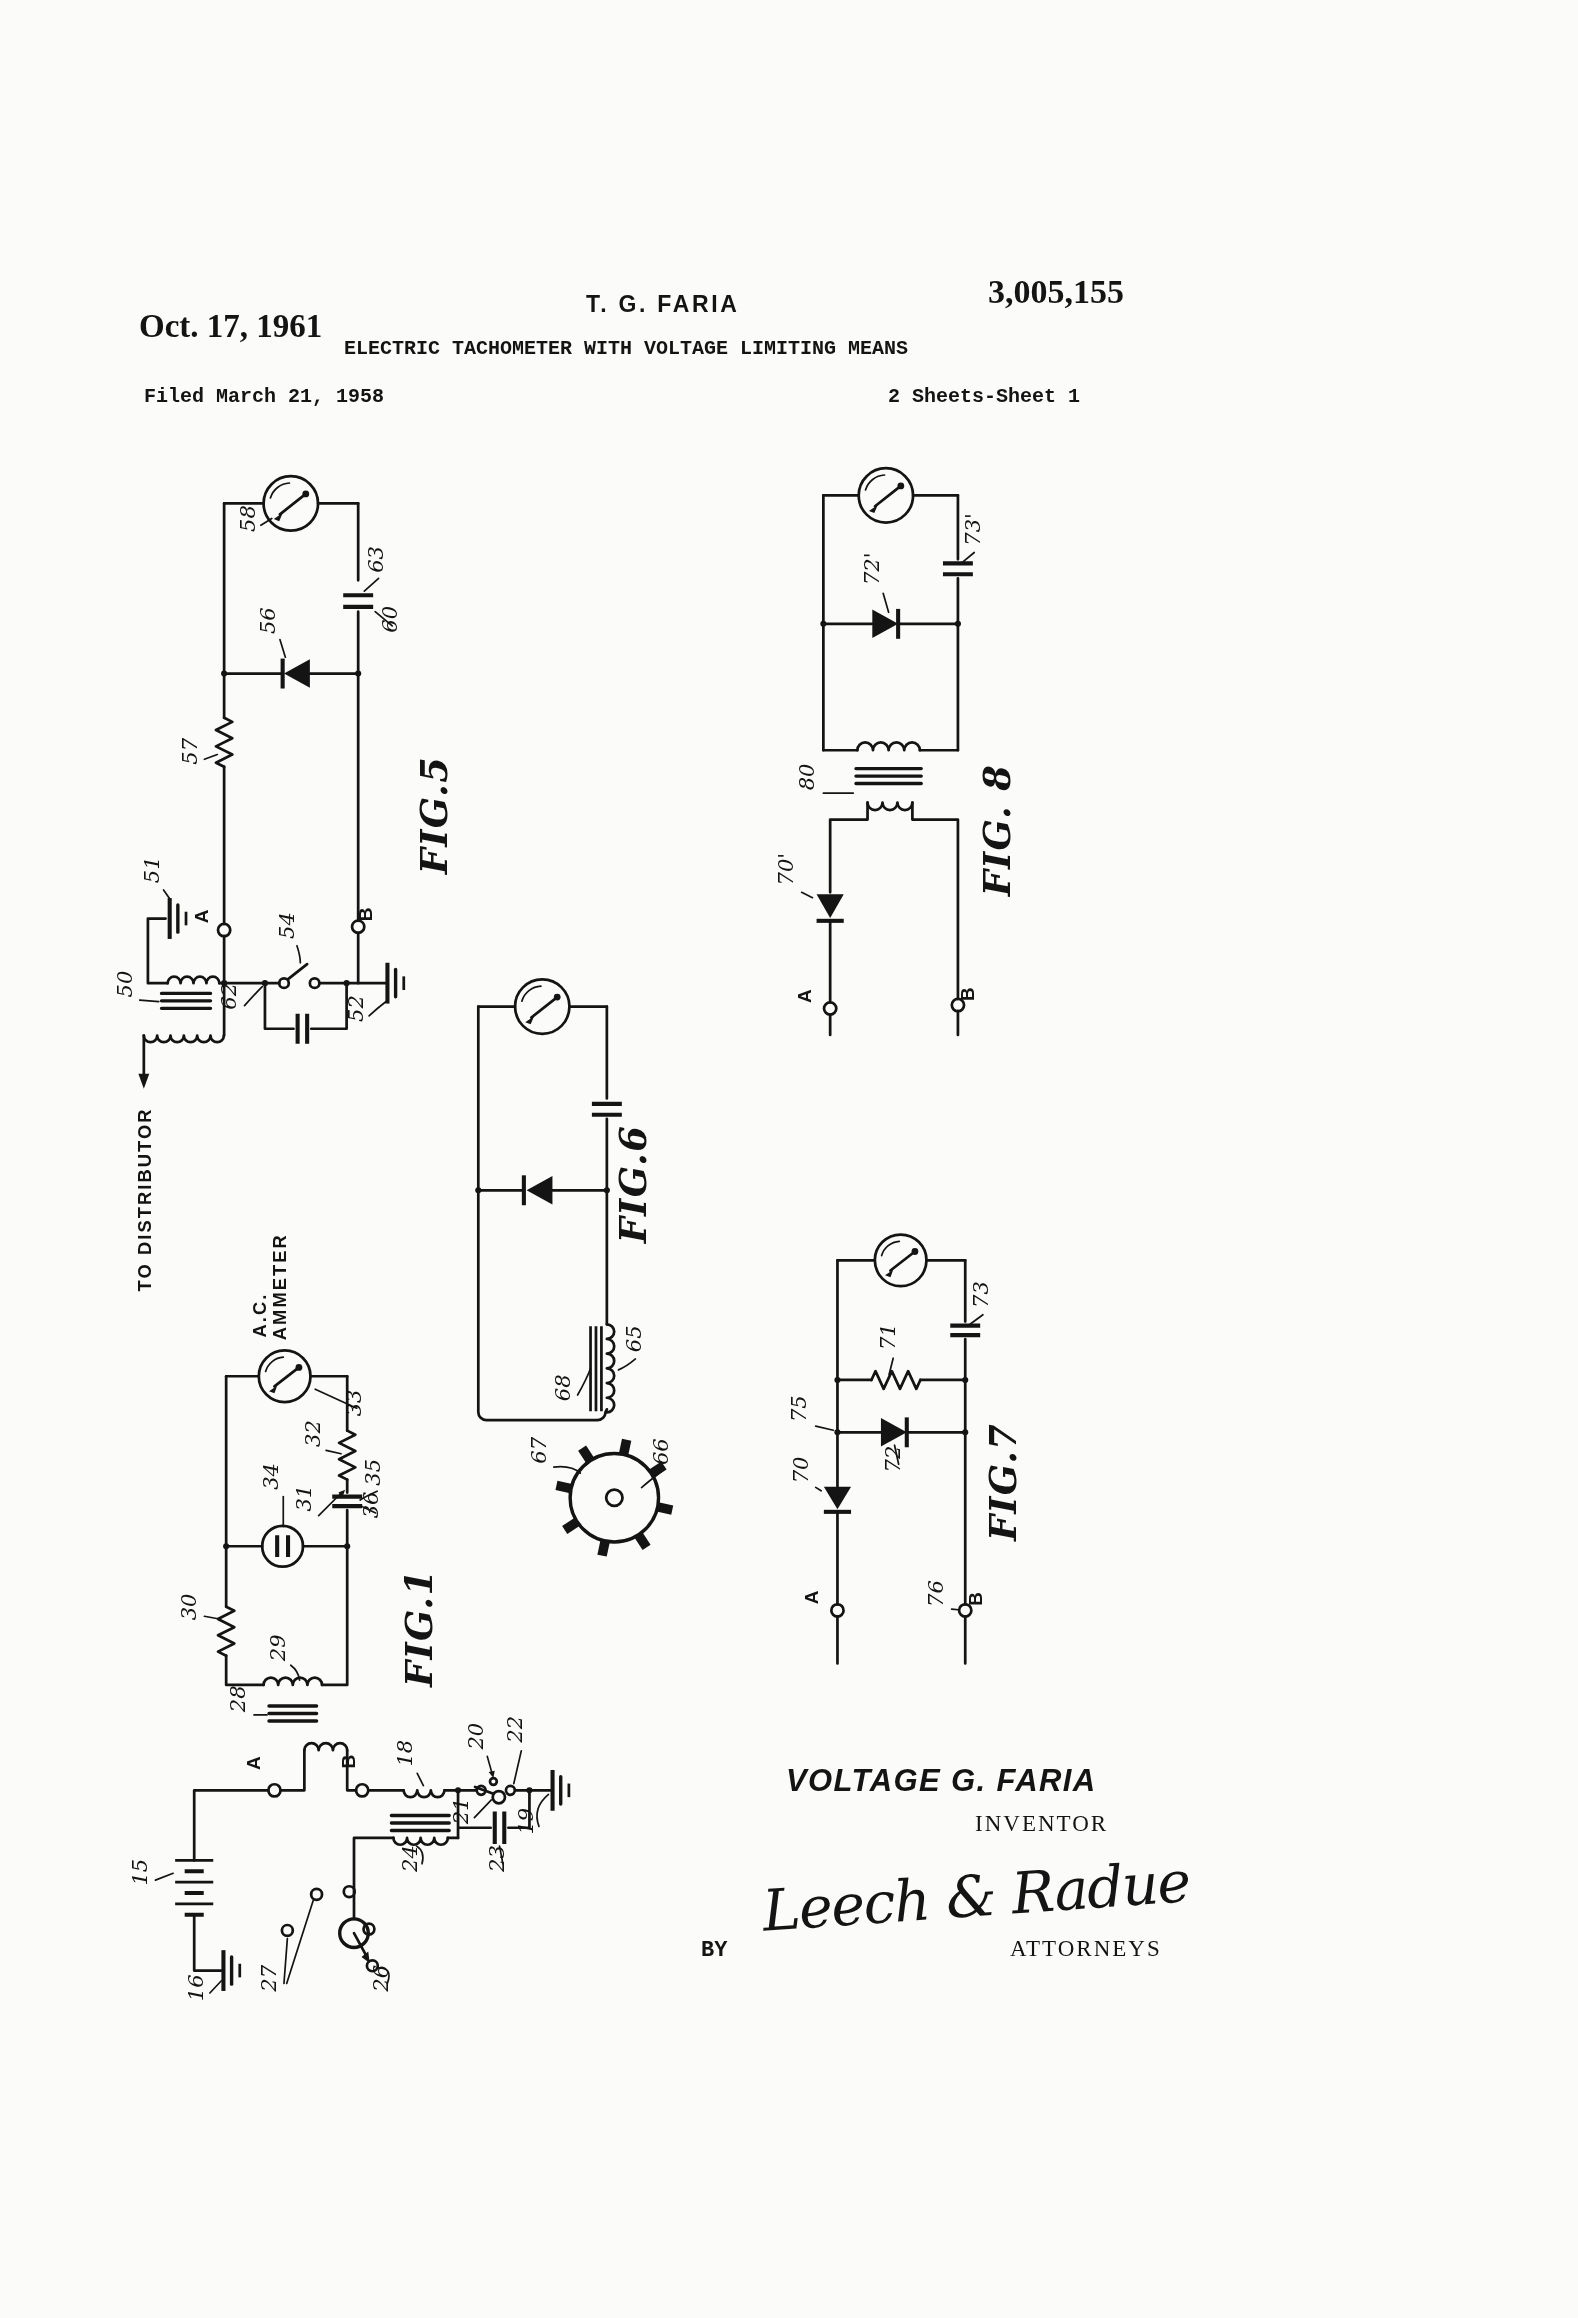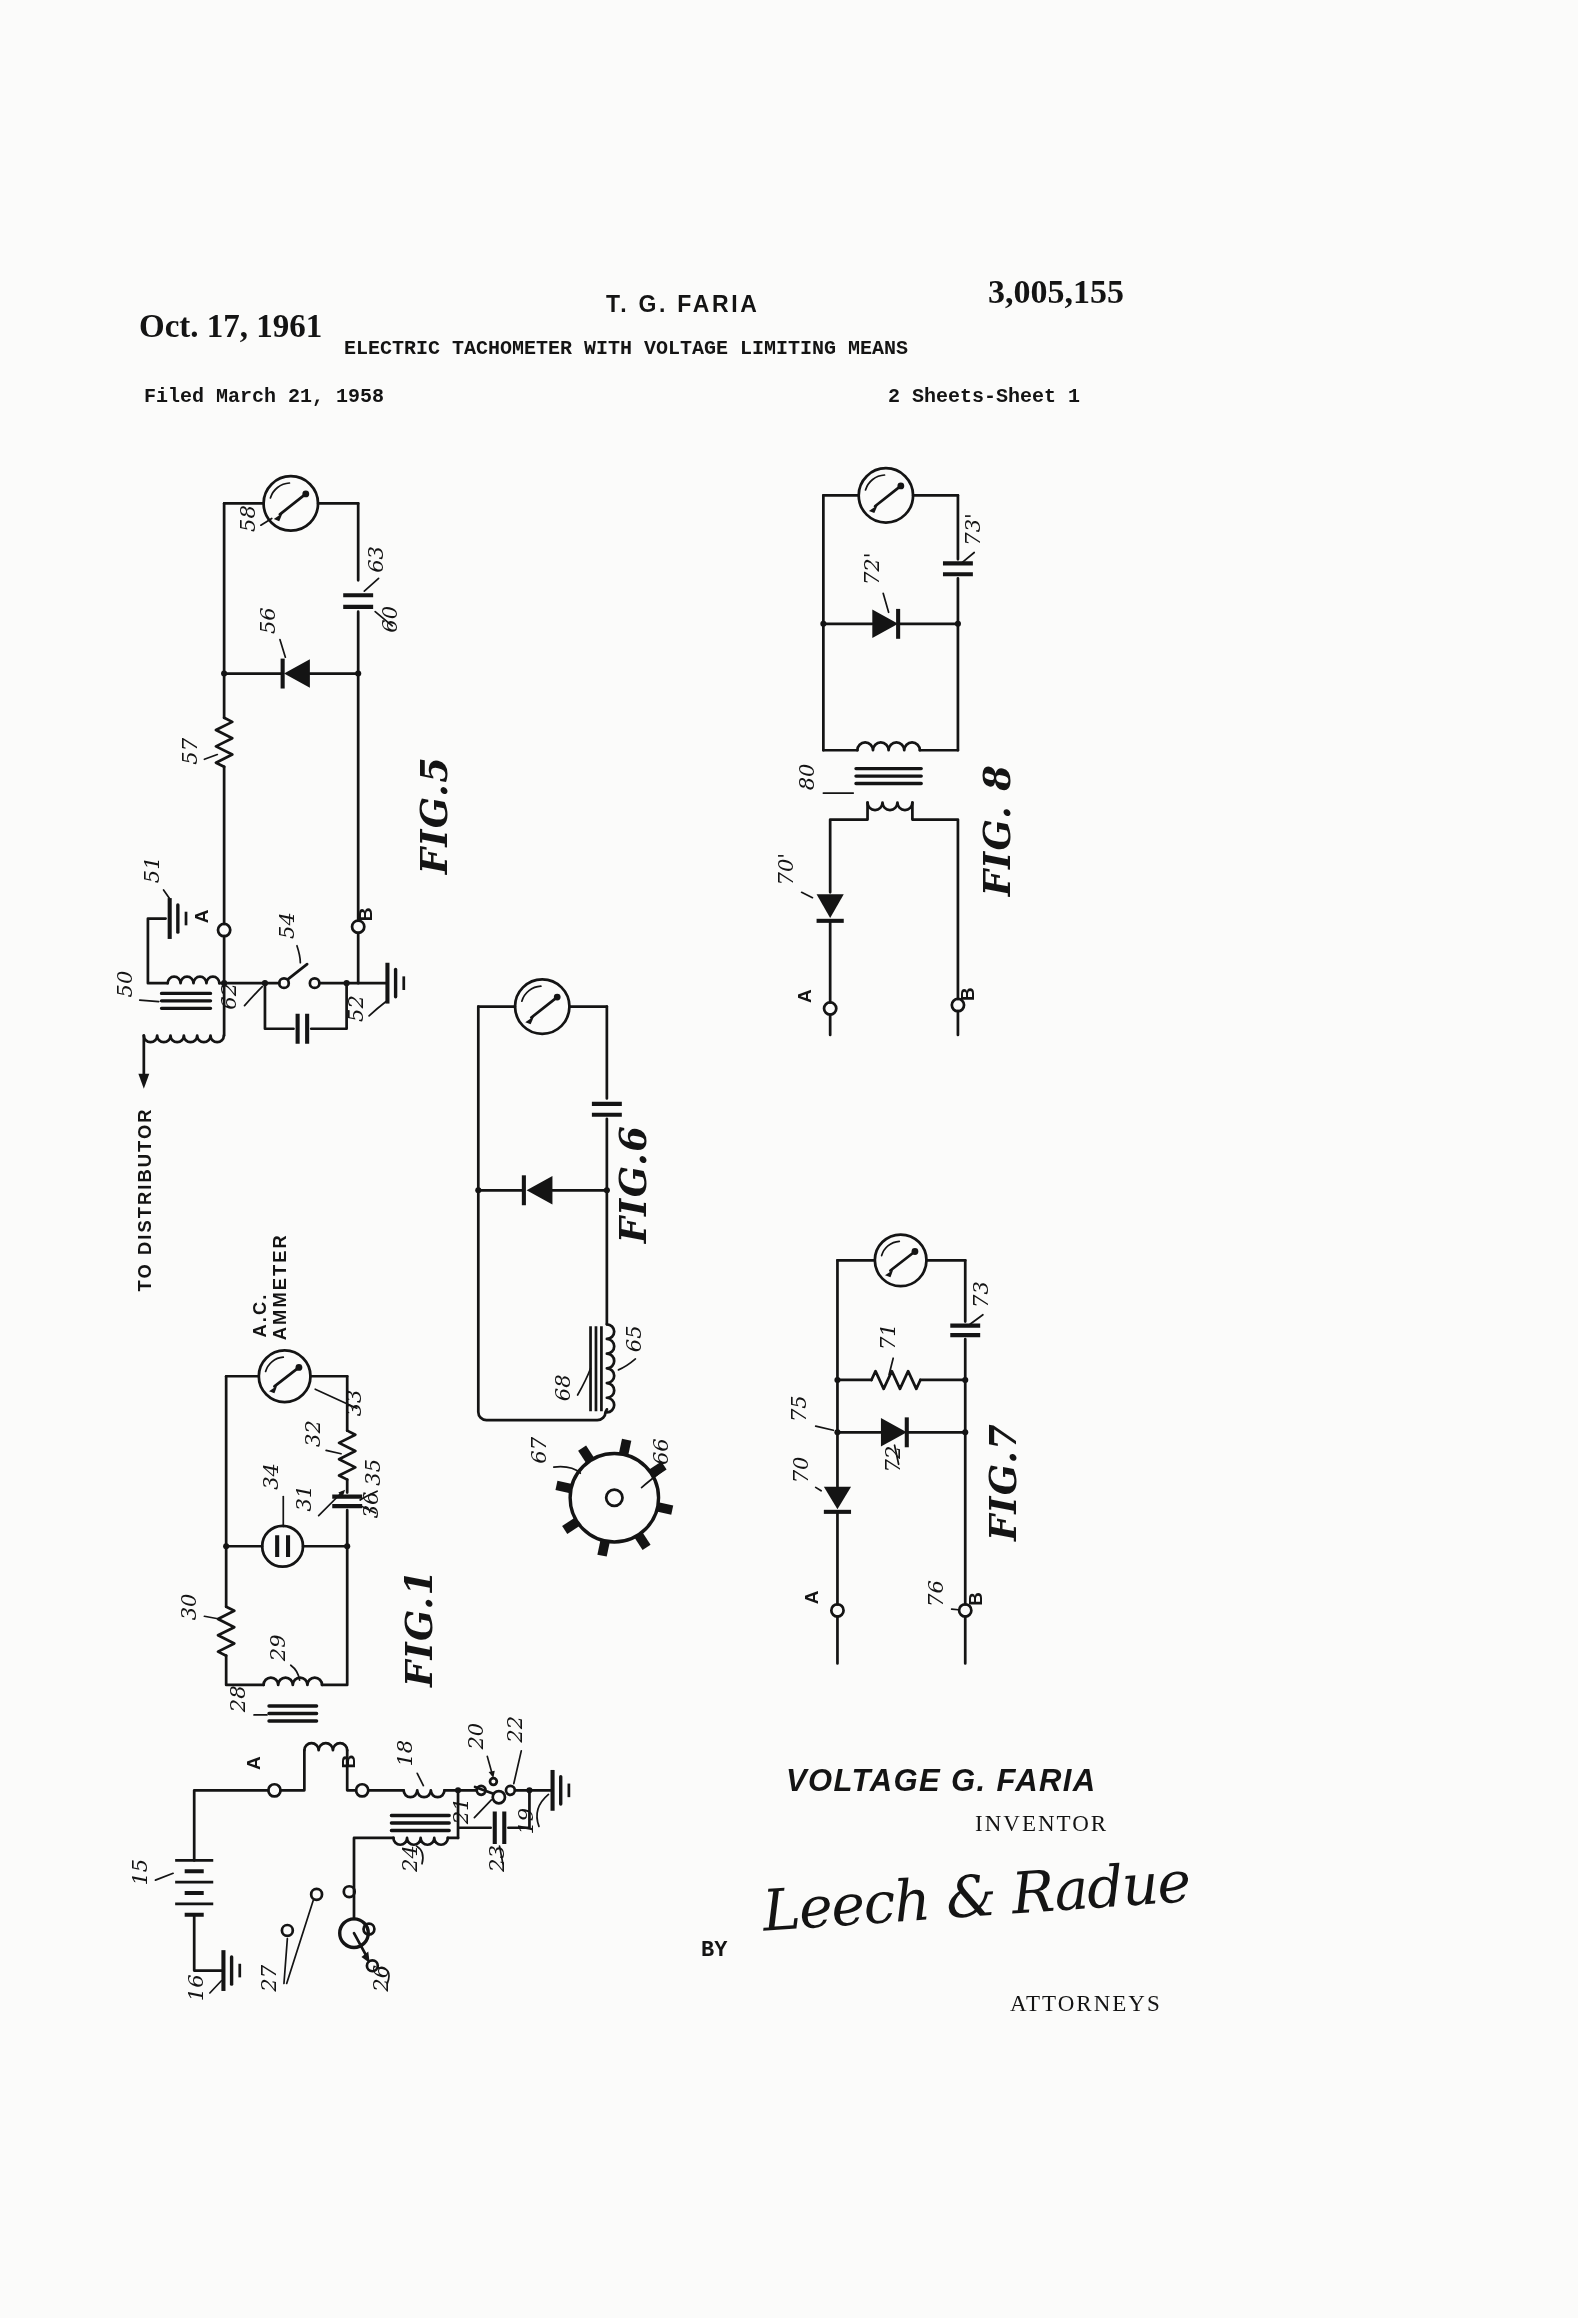--- a/index.html
+++ b/index.html
@@ -1,20 +1,20 @@
 <!DOCTYPE html>
 <html style="font-size:11px"><head>
 <meta charset="utf-8">
 <style>
   html,body{margin:0;padding:0;background:#e8e8e6;}
   #page{position:relative;width:1578px;height:2319px;background:#fbfbfa;overflow:hidden;
         font-family:"Liberation Serif",serif;color:#141414;}
   .abs{position:absolute;white-space:nowrap;}
   .h-date{font:700 33px "Liberation Serif",serif;margin-top:30px;}
-  .h-author{font:700 23px "Liberation Sans",sans-serif;letter-spacing:2.7px;margin-left:20px;}
+  .h-author{font:700 23px "Liberation Sans",sans-serif;letter-spacing:2.7px;}
   .h-patno{font:700 34px "Liberation Serif",serif;}
   .h-mono{font:700 20px "Liberation Mono",monospace;text-align:right;}
   .sig-name{font:italic 800 31px "Liberation Sans",sans-serif;letter-spacing:1.4px;}
   .sig-role{font:400 23px "Liberation Serif",serif;letter-spacing:2px;}
   .sig-by{font:700 22px "Liberation Mono",monospace;}
   .sig-script{font:italic 400 57px "DejaVu Serif",serif;transform:rotate(-4deg);letter-spacing:-1.4px;}
   svg{position:absolute;overflow:visible;}
   .w{fill:none;stroke:#141414;stroke-width:4;stroke-linecap:round;stroke-linejoin:round;}
   .w5{fill:none;stroke:#141414;stroke-width:5;stroke-linecap:round;}
   .w6{fill:none;stroke:#141414;stroke-width:6;stroke-linecap:butt;}
@@ -538,16 +538,16 @@
     </g>
     <text class="let" x="212" y="822" transform="rotate(-90 212 822)">A</text>
     <text class="let" x="352" y="820" transform="rotate(-90 352 820)">B</text>
     <text class="ft" x="465" y="700" transform="rotate(-90 465 700)">FIG.1</text>
   </svg>
 
   <div class="abs sig-name" style="left:786px;top:1763px;">VOLTAGE G. FARIA</div>
   <div class="abs sig-role" style="left:975px;top:1811px;">INVENTOR</div>
   <div class="abs sig-by" style="left:701px;top:1938px;">BY</div>
   <div class="abs sig-script" style="left:762px;top:1863px;">Leech &amp; Radue</div>
-  <div class="abs sig-role" style="left:1010px;top:1991px;">ATTORNEYS</div>
+  <div class="abs sig-role" style="left:1010px;top:1936px;">ATTORNEYS</div>
 
 </div>
 
 
 </body></html>

